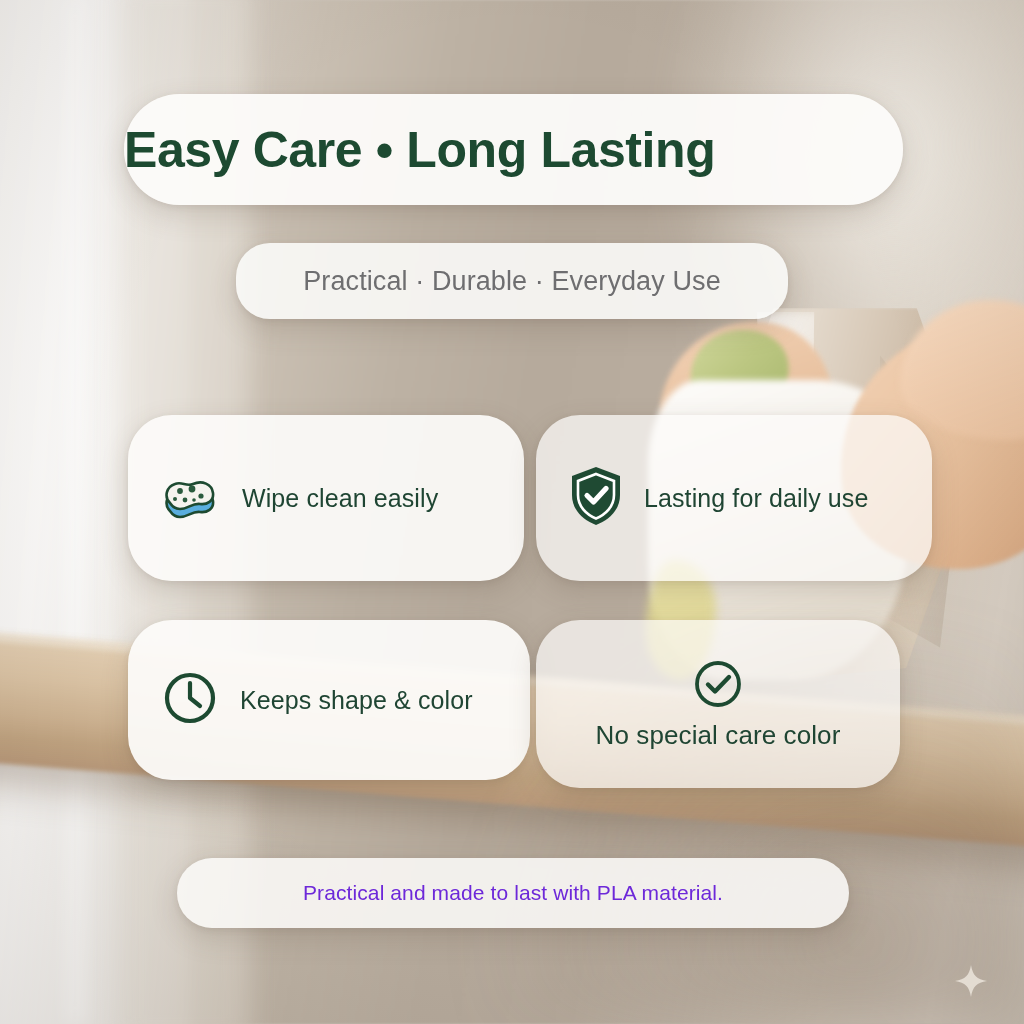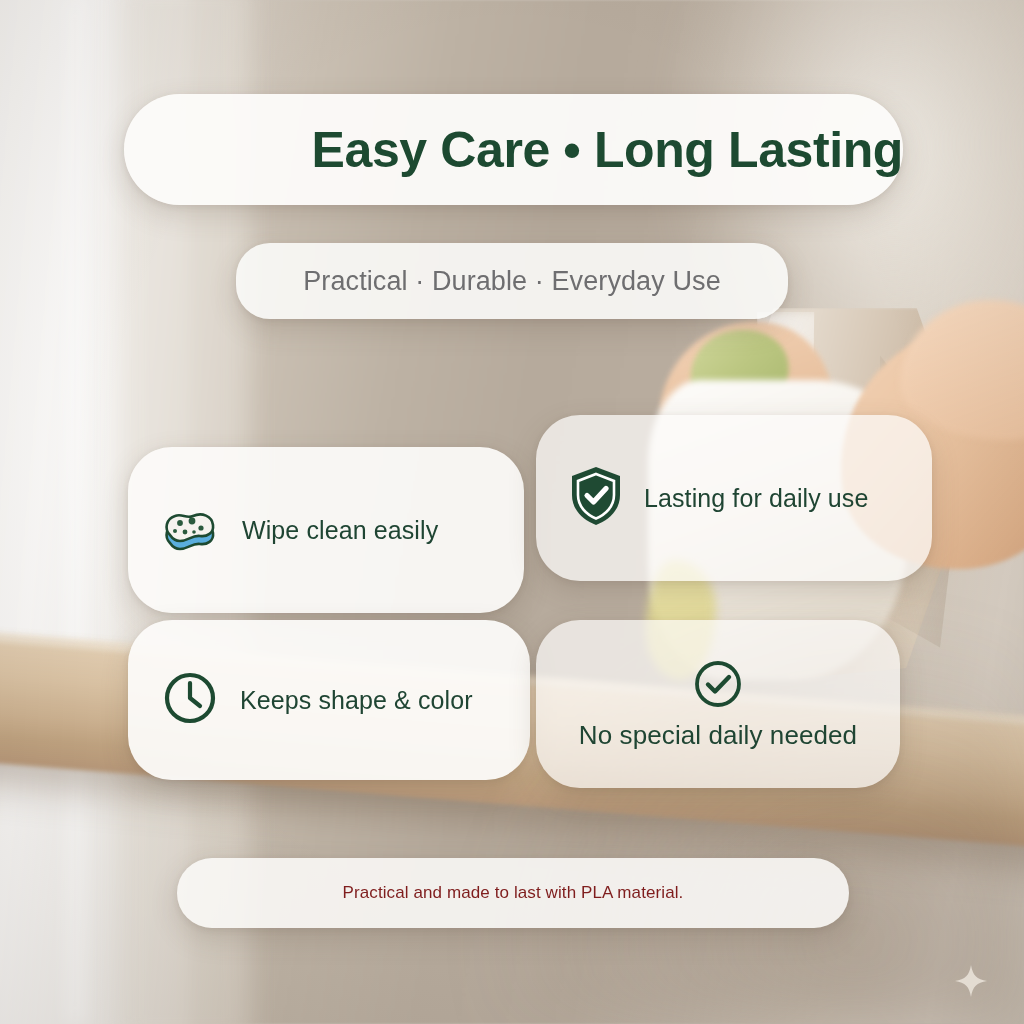--- a/index.html
+++ b/index.html
@@ -138,61 +138,61 @@
   
   .card{
     position:absolute;
     background:rgba(253,252,250,.90);
     box-shadow:0 10px 28px rgba(88,72,56,.18), 0 2px 6px rgba(88,72,56,.10);
   }
   .title-pill{
     left:124px;top:94px;width:779px;height:111px;
     border-radius:56px;
     background:rgba(252,251,249,.955);
-    display:flex;align-items:center;justify-content:flex-end;
+    display:flex;align-items:center;justify-content:flex-start;
   }
   .title-text{
     font-size:50px;font-weight:bold;color:#1d4a31;letter-spacing:-.4px;
     white-space:nowrap;
   }
   .subtitle-pill{
     left:236px;top:243px;width:552px;height:76px;
     border-radius:34px;
     background:rgba(250,249,247,.90);
     display:flex;align-items:center;justify-content:center;
   }
   .subtitle-text{font-size:27px;color:#6e6e70;letter-spacing:.1px;white-space:nowrap;}
 
   .feat{
     border-radius:44px;
     display:flex;align-items:center;
   }
   .feat-1{left:128px;top:415px;width:364px;height:166px;
     background:rgba(252,251,249,.93);
-    padding-left:32px;gap:22px;margin-top:32px;}
+    padding-left:32px;gap:22px;}
   .feat-2{left:536px;top:415px;width:364px;height:166px;
     background:rgba(252,251,249,.72);
     padding-left:32px;gap:20px;}
   .feat-3{left:128px;top:620px;width:368px;height:160px;
     background:rgba(252,251,249,.94);
     padding-left:34px;gap:22px;}
   .feat-4{left:536px;top:620px;width:364px;height:168px;
     background:rgba(252,251,249,.70);
     flex-direction:column;justify-content:center;gap:6px;align-items:center;}
 
   .feat-label{font-size:25px;color:#1f4533;letter-spacing:.1px;white-space:nowrap;}
   .feat-4 .feat-label{font-size:26px;}
 
   .footer-pill{
     left:177px;top:858px;width:672px;height:70px;
     border-radius:38px;
     background:rgba(250,249,247,.88);
     display:flex;align-items:center;justify-content:center;
   }
-  .footer-text{font-size:17px;color:#7f1d1d;letter-spacing:.1px;white-space:nowrap;}
+  .footer-text{font-size:21px;color:#6d28d9;letter-spacing:.1px;white-space:nowrap;}
 
   .icon{flex:0 0 auto;display:block;}
   .sparkle{position:absolute;right:36px;bottom:26px;width:34px;height:34px;opacity:.85;}
 </style>
 </head>
 <body>
 
 <div id="stage">
 
   <div class="bg">
@@ -268,21 +268,21 @@
     <span class="feat-label">Keeps shape &amp; color</span>
   </div>
 
   <div class="card feat feat-4">
     <span class="icon">
       <svg width="52" height="52" viewBox="0 0 52 52">
         <circle cx="26" cy="26" r="21" fill="none" stroke="#1d4a31" stroke-width="3.8"></circle>
         <path d="M16 26.5 L23 33.5 L37 19" fill="none" stroke="#1d4a31" stroke-width="4.4" stroke-linecap="round" stroke-linejoin="round"></path>
       </svg>
     </span>
-    <span class="feat-label">No special daily needed</span>
+    <span class="feat-label">No special care color</span>
   </div>
 
   <div class="card footer-pill">
     <span class="footer-text">Practical and made to last with PLA material.</span>
   </div>
 
   <span class="sparkle">
     <svg width="34" height="34" viewBox="0 0 34 34">
       <path d="M17 1 C18.6 11.3 22.7 15.4 33 17 C22.7 18.6 18.6 22.7 17 33 C15.4 22.7 11.3 18.6 1 17 C11.3 15.4 15.4 11.3 17 1 Z" fill="#ece5dc"></path>
     </svg>

